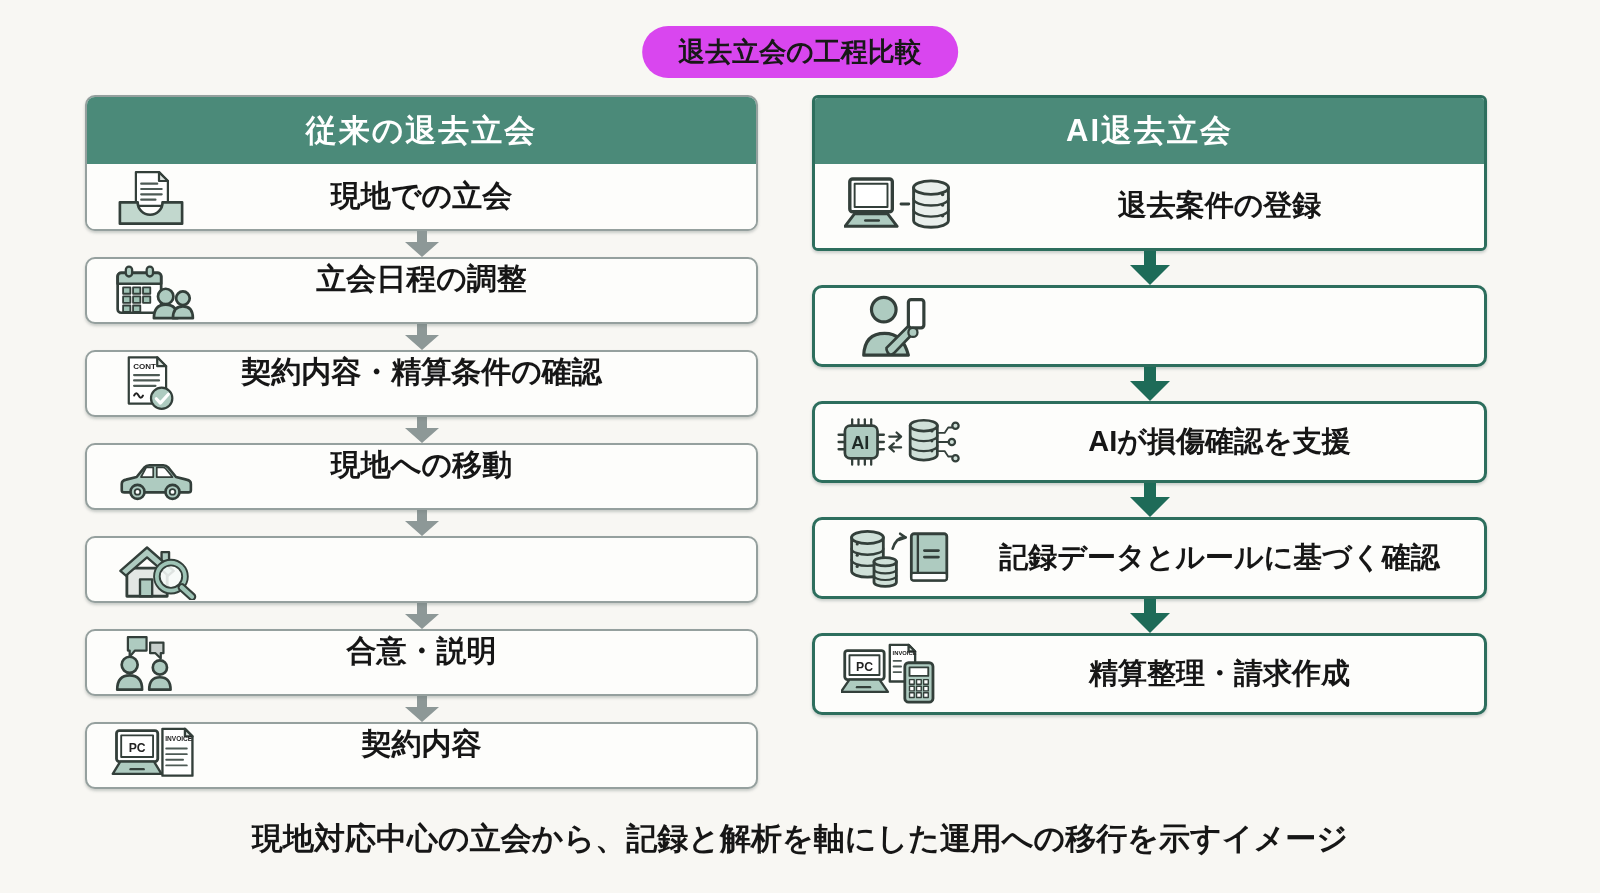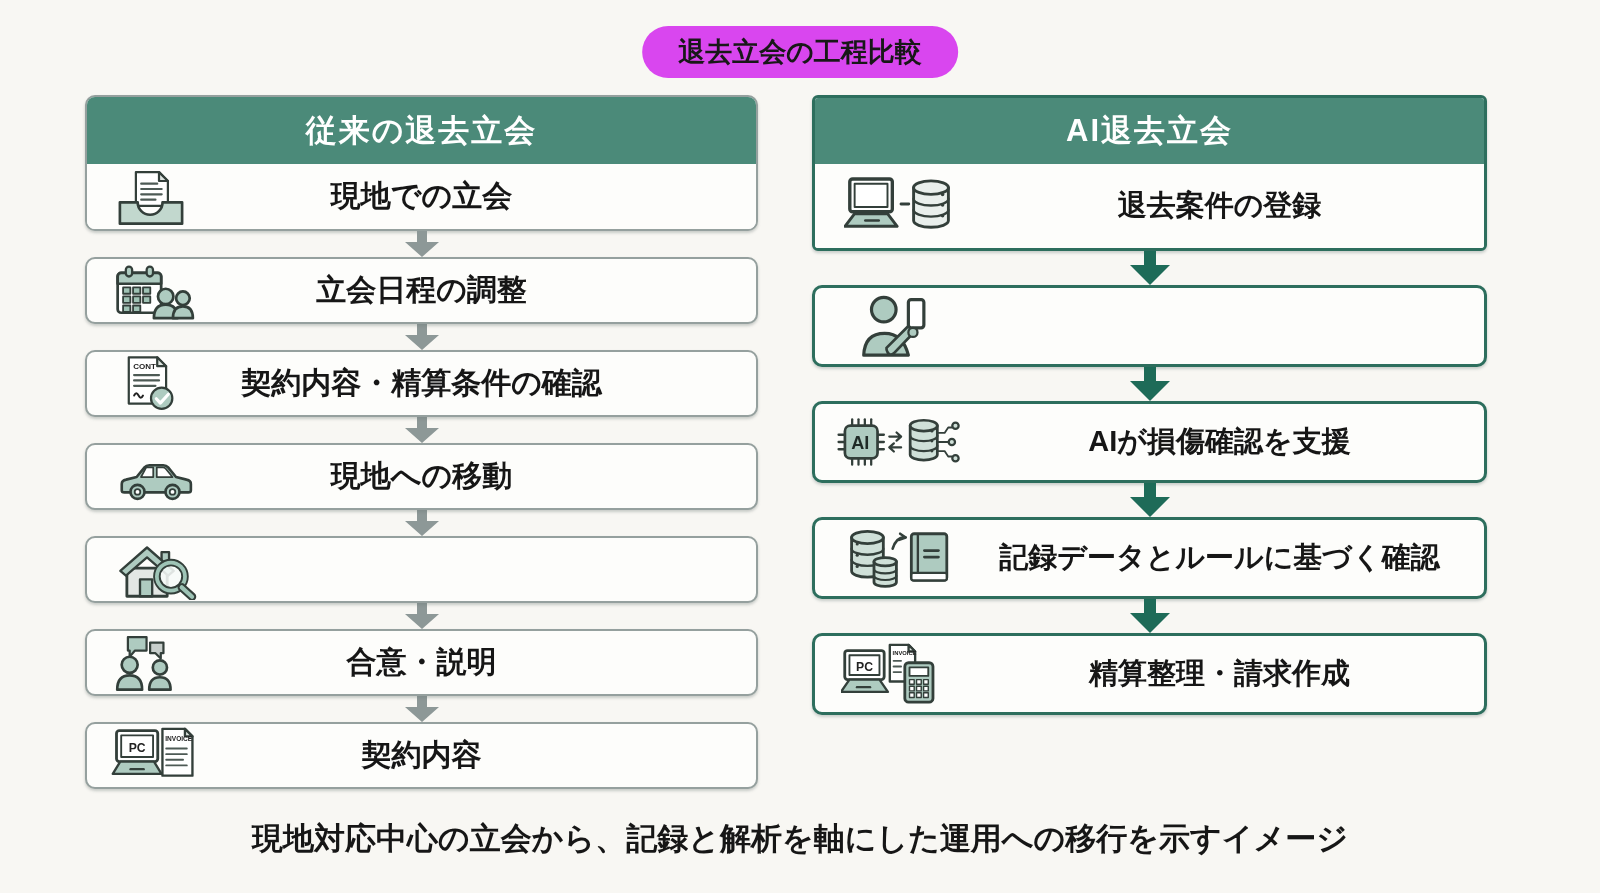--- a/index.html
+++ b/index.html
@@ -16,21 +16,21 @@
   .col-left{left:85px;width:673px;}
   .col-right{left:812px;width:675px;}
 
   
   .l-card{border:2px solid #95a09e;border-radius:10px;overflow:hidden;
           box-shadow:0 2px 3px rgba(110,120,118,.35);background:#fff;}
   .l-head{height:67px;background:#4b8a79;display:flex;align-items:center;justify-content:center;
           color:#fff;font-size:31px;font-weight:bold;letter-spacing:2px;}
   .l-first{height:65px;background:#fdfdfb;position:relative;display:flex;align-items:center;}
   .l-step{height:63px;background:#fdfdfb;border:2px solid #95a09e;border-radius:10px;
-          position:relative;display:flex;align-items:center;
+          position:relative;display:flex;align-items:flex-start;
           box-shadow:0 2px 3px rgba(110,120,118,.35);}
   .l-label{width:100%;text-align:center;font-size:30px;font-weight:bold;}
   .l-icon{position:absolute;left:24px;top:50%;transform:translateY(-50%);line-height:0;}
   .arrow{align-self:center;line-height:0;}
 
   
   .r-card{border:3px solid #2d6e5d;border-radius:6px;overflow:hidden;
           box-shadow:0 2px 3px rgba(90,110,105,.3);background:#fff;}
   .r-head{height:66px;background:#4b8a79;display:flex;align-items:center;justify-content:center;
           color:#fff;font-size:31px;font-weight:bold;letter-spacing:2px;}

